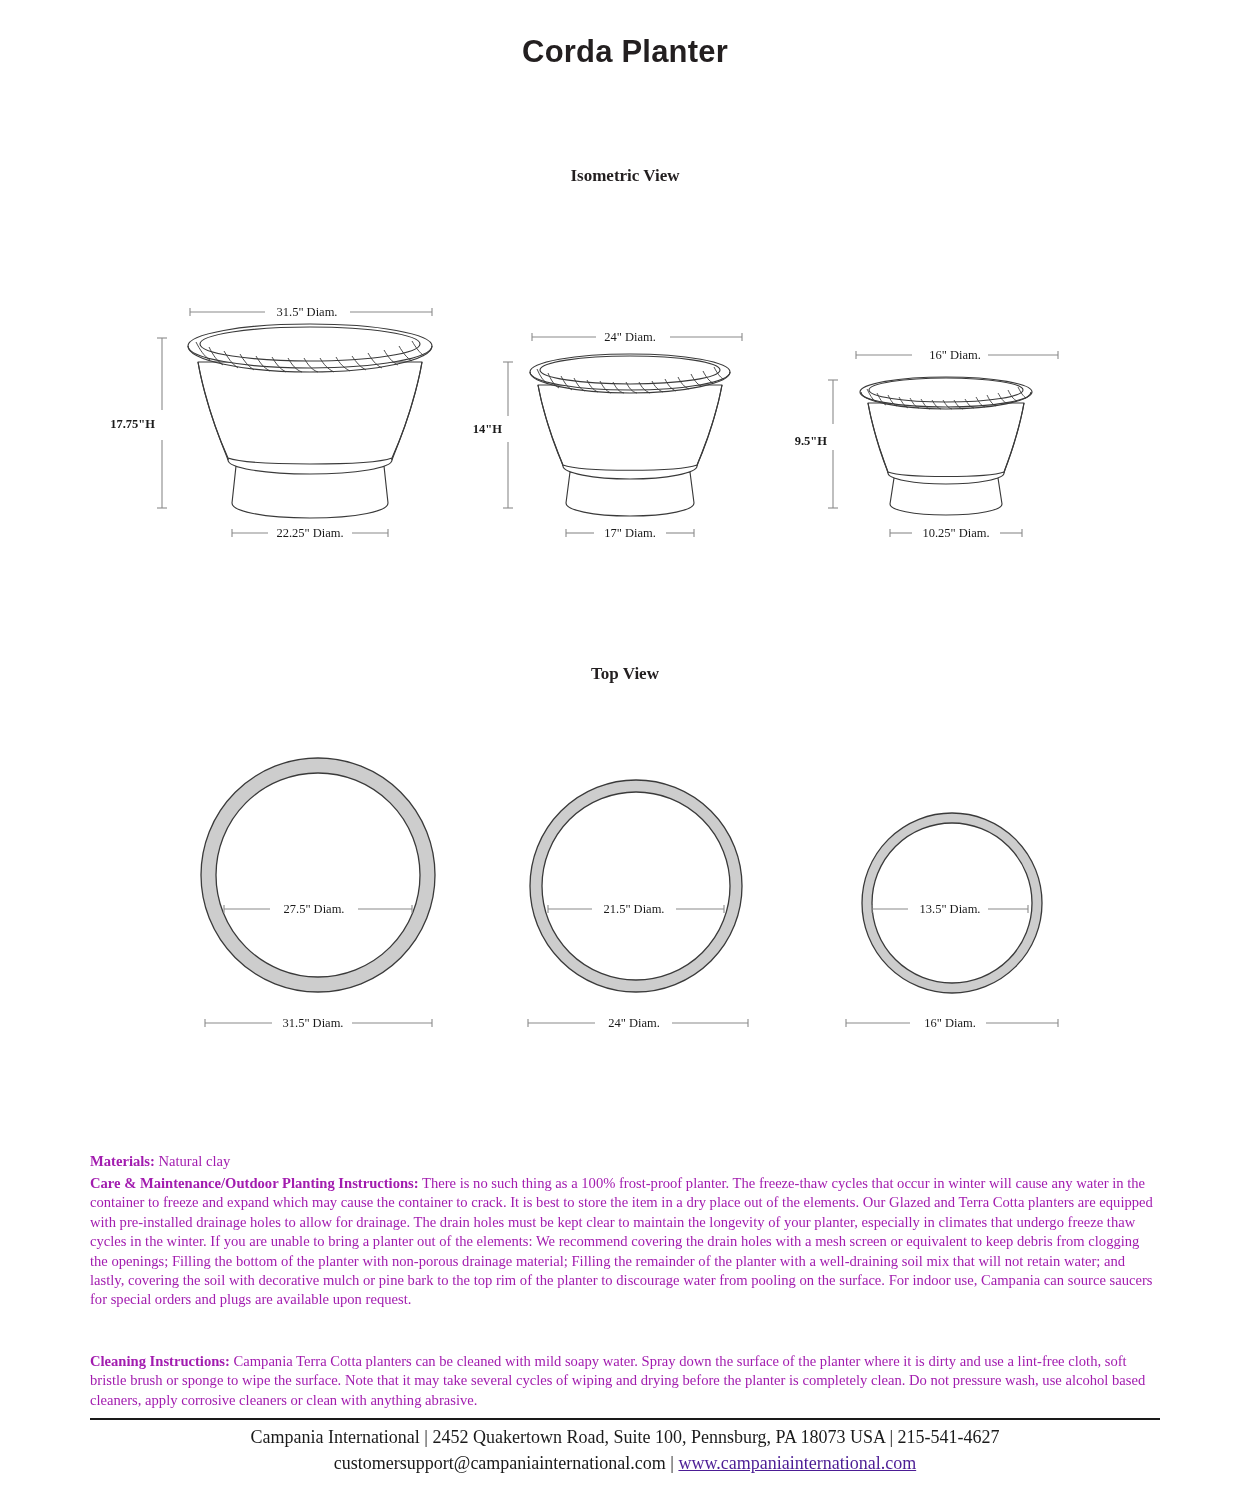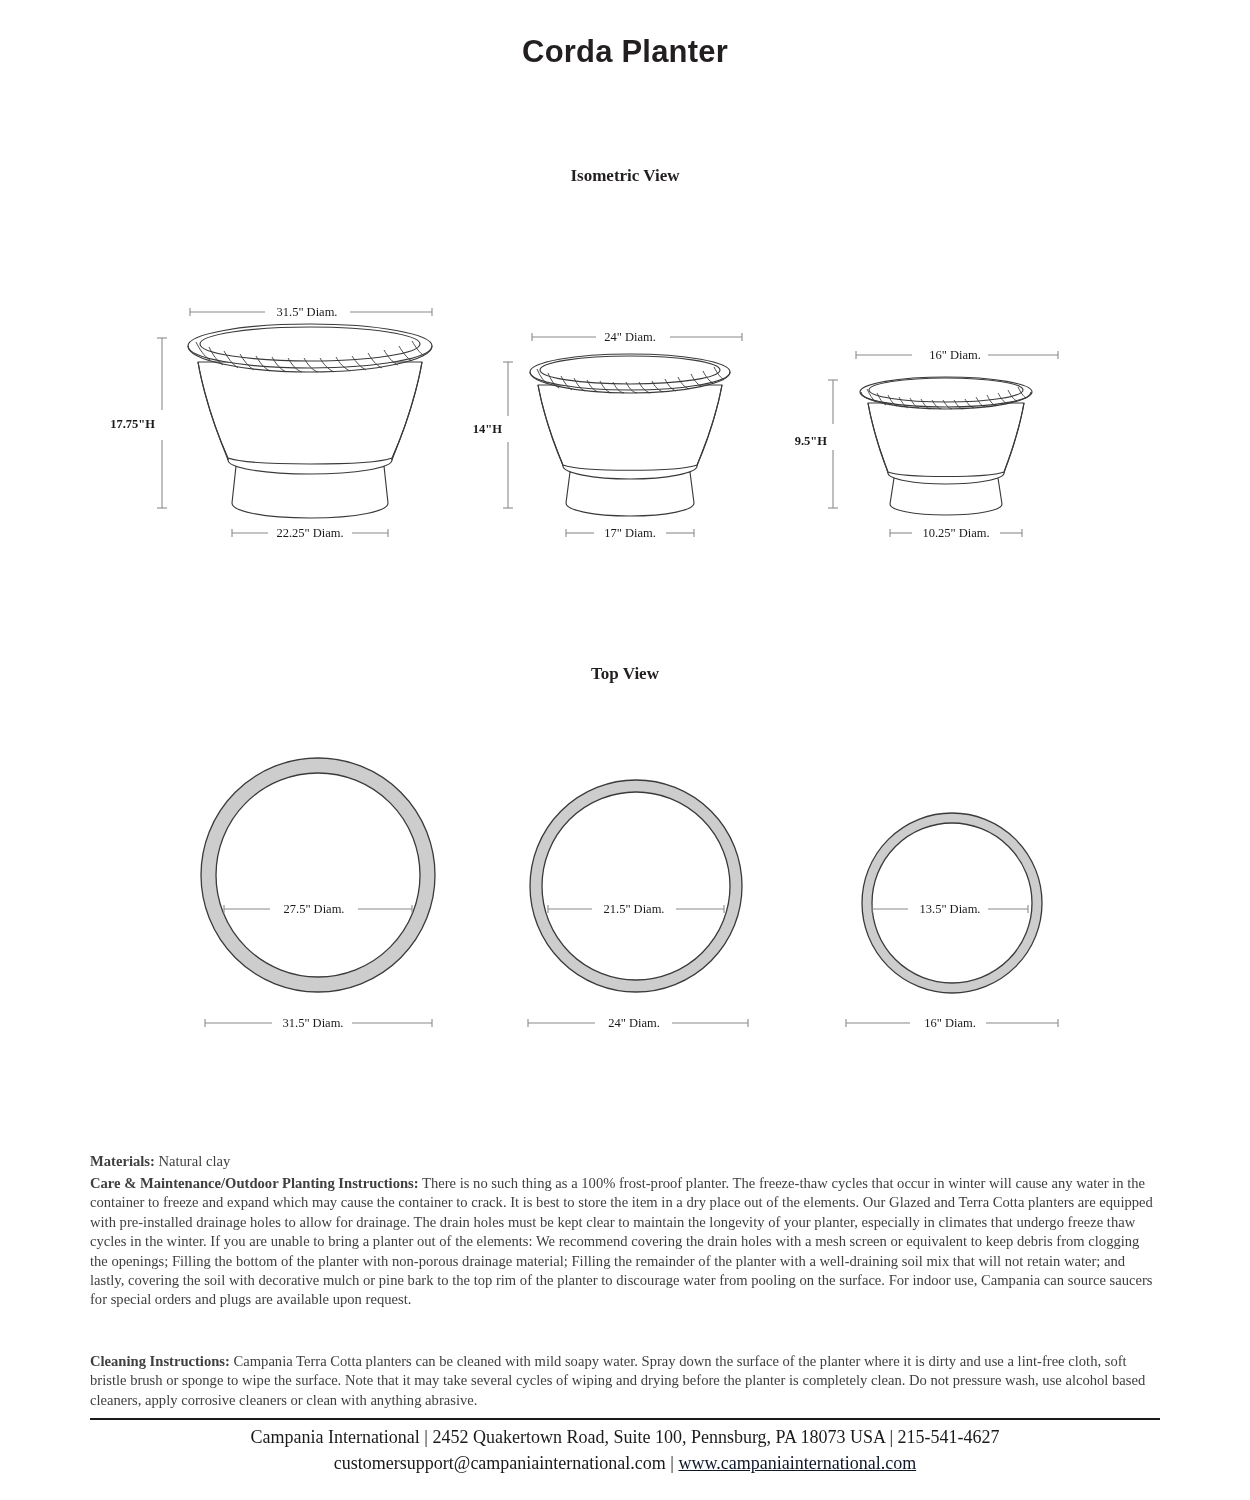--- a/index.html
+++ b/index.html
@@ -54,21 +54,21 @@
 
   .drawing-svg { display: block; }
 
   .body-text {
     position: absolute;
     left: 90px;
     width: 1070px;
     font-family: "Liberation Serif", serif;
     font-size: 14.6px;
     line-height: 1.33;
-    color: #404040;
+    color: #a21caf;
     text-align: left;
   }
   .body-text b { font-weight: bold; }
   #materials { top: 1152px; }
   #care { top: 1174px; }
   #cleaning { top: 1352px; }
 
   .footer-rule {
     position: absolute;
     left: 90px;
@@ -82,21 +82,21 @@
     left: 0;
     top: 1424px;
     width: 1250px;
     text-align: center;
     font-family: "Liberation Serif", serif;
     font-size: 18px;
     line-height: 1.45;
     color: #1a1a1a;
   }
   .footer a {
-    color: #0f172a;
+    color: #4c1d95;
     text-decoration: underline;
   }
 </style>
 </head>
 <body>
 
 <div class="page">
 
   <div class="title">Corda Planter</div>
 

